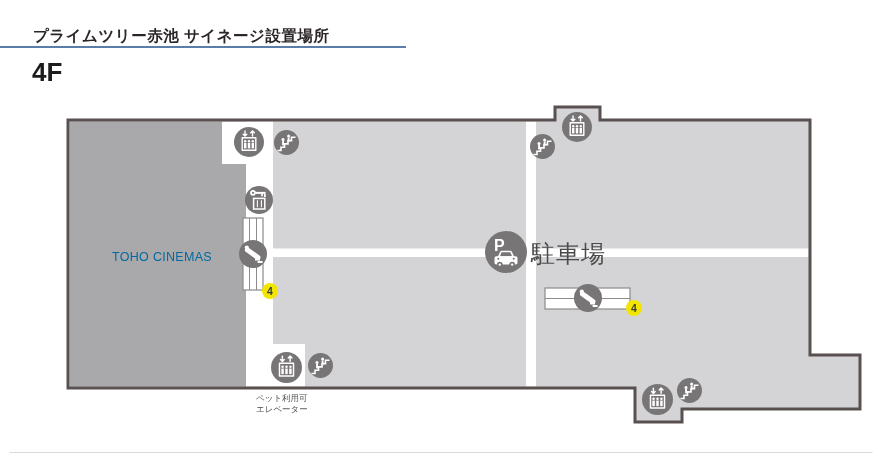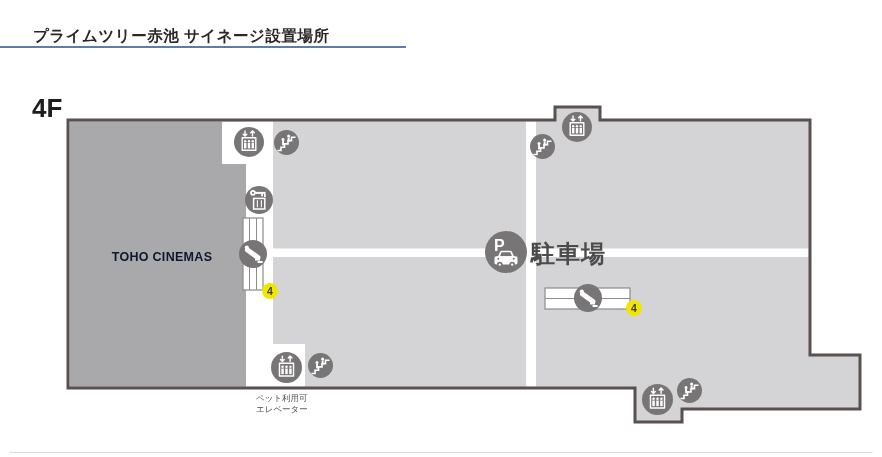--- a/index.html
+++ b/index.html
@@ -8,39 +8,39 @@
     font-family:"Liberation Sans", sans-serif; overflow:hidden;border-radius:23px;
   }
   .page-title{
     position:absolute; left:33px; top:26px; font-size:15.5px; font-weight:bold;
     color:#2b2527; letter-spacing:.5px; white-space:nowrap;
   }
   .title-underline{
     position:absolute; left:0; top:46px; width:406px; height:2px; background:#5b7da8;
   }
   .floor-label{
-    position:absolute; left:32px; top:57px; font-size:26px; font-weight:bold; color:#1d1d1f;margin-top:36px;
+    position:absolute; left:32px; top:57px; font-size:26px; font-weight:bold; color:#1d1d1f;
   }
   .map{ position:absolute; left:0; top:0; width:882px; height:457px; }
   .map svg.base{ position:absolute; left:0; top:0; }
   .icn{
     position:absolute; border-radius:50%; background:#787576;
     display:flex; align-items:center; justify-content:center;
   }
   .icn svg{ display:block; }
   .badge{
     position:absolute; width:16px; height:16px; border-radius:50%; background:#f2e600;
     color:#3c3c3c; font-size:10.5px; font-weight:bold; line-height:16px; text-align:center;
   }
   .lbl-cinema{
     position:absolute; left:92px; top:250px; width:140px; text-align:center;
-    font-size:12.5px; font-weight:bold; color:#0f172a; letter-spacing:.3px;
+    font-size:12.5px; font-weight:normal; color:#0369a1; letter-spacing:.3px;
   }
   .lbl-parking{
-    position:absolute; left:531px; top:238px; font-size:24px; font-weight:bold;
+    position:absolute; left:531px; top:238px; font-size:24px; font-weight:normal;
     color:#4b4b4b; letter-spacing:1px; white-space:nowrap;
   }
   .lbl-pet{
     position:absolute; left:256px; top:393px; width:74px; text-align:left;
     font-size:8.5px; color:#4f4a4a; line-height:1.3;
   }
   .footnote{
     position:absolute; right:6px; top:431px; font-size:9.5px; color:#3b3838; white-space:nowrap;
   }
   .bottom-rule{

